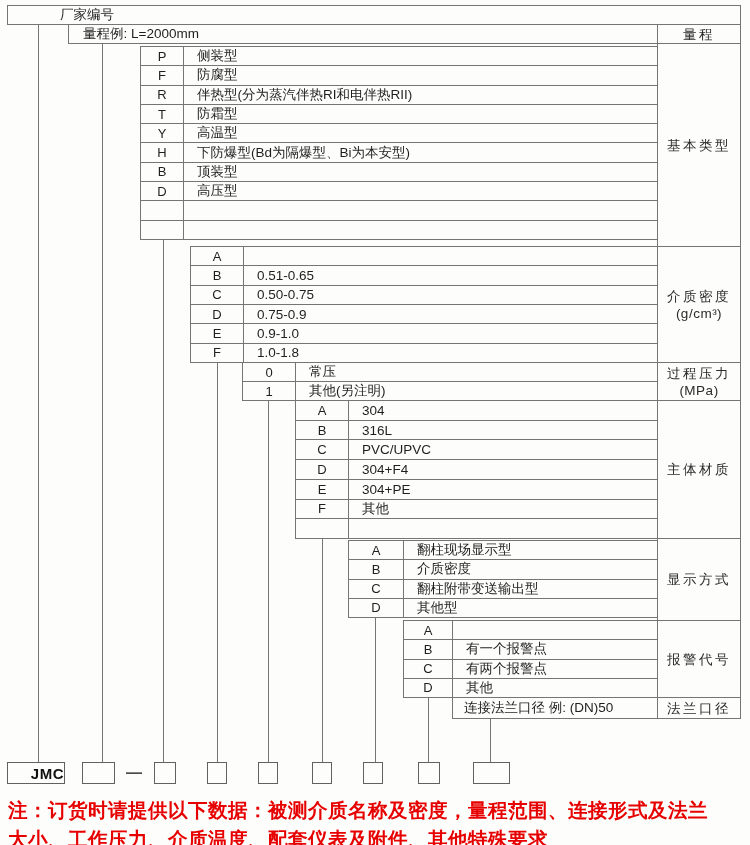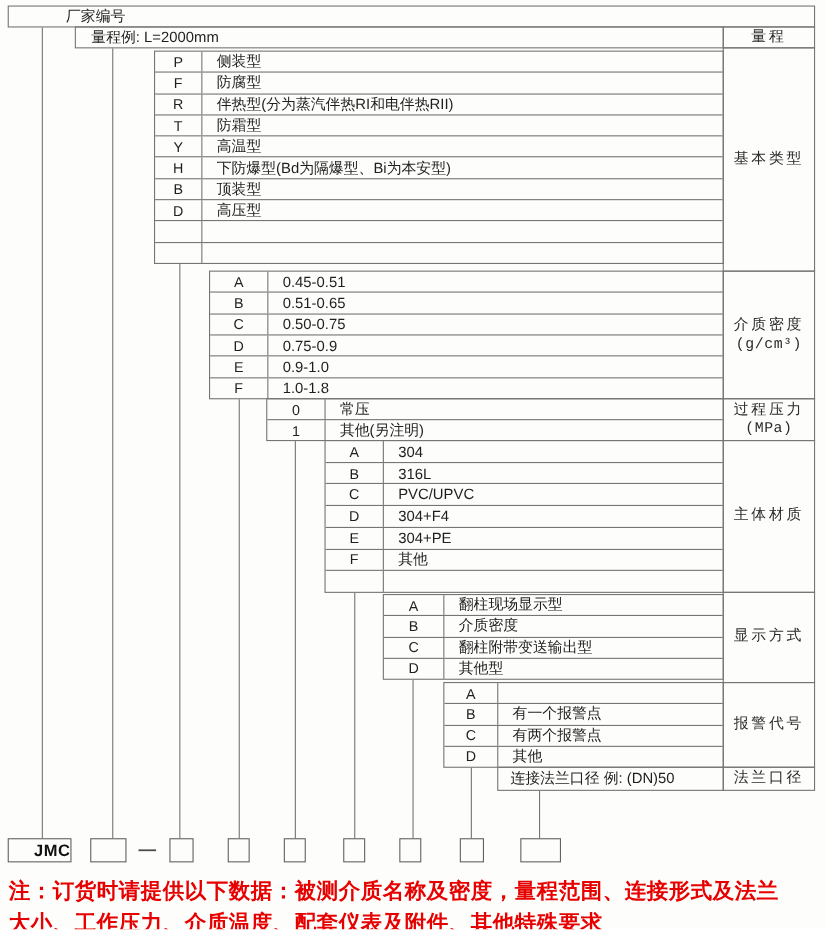--- a/index.html
+++ b/index.html
@@ -14,21 +14,21 @@
     border:1px solid #757575; background:transparent;
     display:flex; align-items:center;
   }
   .hdr  { padding-left:52px; }
   .rng  { padding-left:14px; }
   
   .lab {
     position:absolute; box-sizing:border-box;
     border:1px solid #757575;
     display:flex; flex-direction:column; align-items:center; justify-content:center;
-    font-family:Liberation Mono, monospace; font-size:13.5px;
+    font-family:Liberation Sans, sans-serif; font-size:13.5px;
     letter-spacing:2.5px; color:#2b2b2b; text-align:center; line-height:17px;
   }
   .lab .sub { letter-spacing:0.5px; }
   
   .sec {
     position:absolute; box-sizing:border-box;
     border:1px solid #757575;
     display:flex; flex-direction:column;
   }
   .sec .r { flex:1; display:flex; align-items:stretch; min-height:0; }
@@ -136,21 +136,20 @@
       </div>
     <div class="r">
         <div class="c" style="width:43px"></div>
         <div class="d"></div>
       </div>
   </div>
 
   <div class="sec" style="left:190px;top:246px;width:468px;height:117px;">
     <div class="r">
         <div class="c" style="width:53px">A</div>
-        <div class="d">0.45-0.51</div>
       </div>
     <div class="r">
         <div class="c" style="width:53px">B</div>
         <div class="d">0.51-0.65</div>
       </div>
     <div class="r">
         <div class="c" style="width:53px">C</div>
         <div class="d">0.50-0.75</div>
       </div>
     <div class="r">

